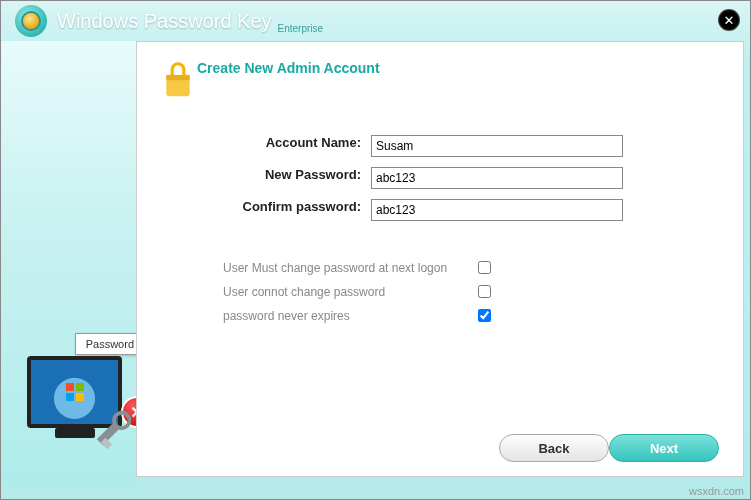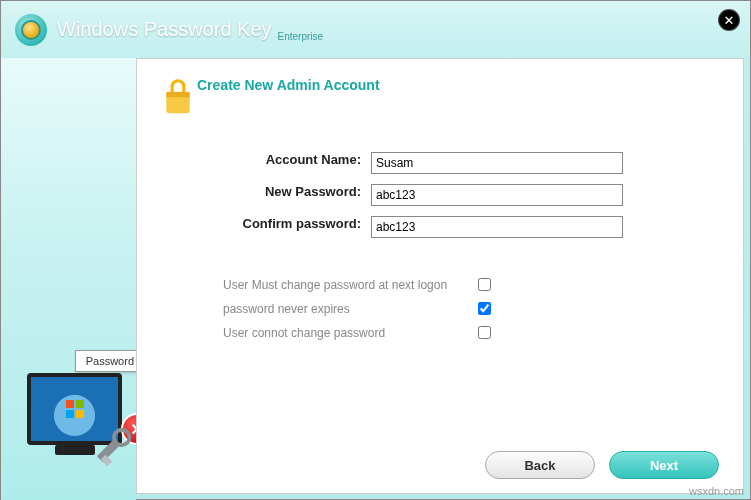--- a/index.html
+++ b/index.html
@@ -1,18 +1,18 @@
 <!DOCTYPE html>
 <html><head>
 <meta charset="utf-8">
 <style>
 *{box-sizing:border-box;margin:0;padding:0;font-family:Tahoma,Arial,sans-serif}
 body{width:751px;height:500px;overflow:hidden;background:#fff;position:relative}
 .app{width:751px;height:500px;border:1px solid #888;background:linear-gradient(#d9f5f5,#c0efef 60px,#b4eaea);position:relative}
-.header{height:57px;display:flex;align-items:center;padding:0 14px;position:relative}
+.header{height:40px;display:flex;align-items:center;padding:0 14px;position:relative}
 .logo-ring{width:32px;height:32px;border-radius:50%;background:radial-gradient(circle at 40% 35%,#9ee6e3,#2fb8b3 70%);display:flex;align-items:center;justify-content:center;margin-right:10px}
 .logo-inner{width:20px;height:20px;border-radius:50%;background:radial-gradient(circle at 40% 35%,#ffe58a,#e6a913 70%);border:2px solid #2d9490}
 .app-title{font-size:20px;color:#fff;text-shadow:0 1px 2px rgba(0,0,0,.25)}
 .app-edition{font-size:10px;color:#3a9d99;margin-left:6px;margin-top:14px}
 .close-btn{position:absolute;right:10px;top:8px;width:22px;height:22px;border-radius:50%;background:#000;color:#fff;display:flex;align-items:center;justify-content:center;font-size:13px;cursor:pointer;box-shadow:0 0 2px #fff inset}
 .body{display:flex;height:calc(100% - 56px)}
 .sidebar{width:135px;background:linear-gradient(180deg,#e7fbfb 0%,#c9f2f1 40%,#aeeceb 100%);position:relative}
 .illus{position:absolute;bottom:22px;left:8px;width:150px;height:150px}
 .monitor{position:absolute;left:18px;top:45px;width:95px;height:72px;background:#1b6fb5;border:4px solid #222;border-radius:4px}
 .monitor::after{content:"";position:absolute;left:50%;bottom:-14px;transform:translateX(-50%);width:40px;height:10px;background:#222;border-radius:2px}
@@ -30,21 +30,21 @@
 .intro h2{font-size:14px;color:#19a9a3;font-weight:bold;margin-bottom:4px}
 .intro p{font-size:12px;color:#666}
 .form{margin-left:60px}
 .row{display:flex;align-items:flex-start;margin-bottom:10px}
 .row label{width:150px;text-align:right;font-size:13px;font-weight:bold;color:#222;padding-right:10px}
 .row input[type=text]{width:252px;height:22px;border:1px solid #888;font-size:12px;padding:0 4px}
 .opts{margin:30px 0 0 62px;color:#888;font-size:12px}
 .opt{display:flex;margin-bottom:10px}
 .opt span{width:255px}
 .opt input{width:13px;height:13px}
-.footer{margin-top:auto;display:flex;justify-content:flex-end;gap:14px;padding-top:10px}
+.footer{margin-top:auto;display:flex;justify-content:flex-end;padding-top:10px}
 .btn{width:110px;height:28px;border:1px solid #aaa;border-radius:14px;font-size:13px;font-weight:bold;cursor:pointer}
 .btn-back{background:linear-gradient(#fdfdfd,#e4e4e4);color:#333}
 .btn-next{background:linear-gradient(#7be0da,#34c5bd);color:#fff;border-color:#2bb0a8}
 .watermark{position:absolute;right:6px;bottom:2px;font-size:11px;color:#999}
 </style>
 </head>
 <body>
 <div class="app">
 
   <div class="header">
@@ -109,26 +109,26 @@
           <input type="text" value="abc123" style="">
         </div>
       </div>
 
       <div class="opts">
         <div class="opt">
           <span>User Must change password at next logon</span>
           <input type="checkbox" style="">
         </div>
         <div class="opt">
+          <span>User connot change password</span>
+          <input type="checkbox" style="">
+        </div>
+        <div class="opt">
           <span>password never expires</span>
           <input type="checkbox" checked="" style="">
-        </div>
-        <div class="opt">
-          <span>User connot change password</span>
-          <input type="checkbox" style="">
         </div>
       </div>
 
       <div class="footer">
         <button class="btn btn-back">Back</button>
         <button class="btn btn-next">Next</button>
       </div>
     </div>
   </div>
 

